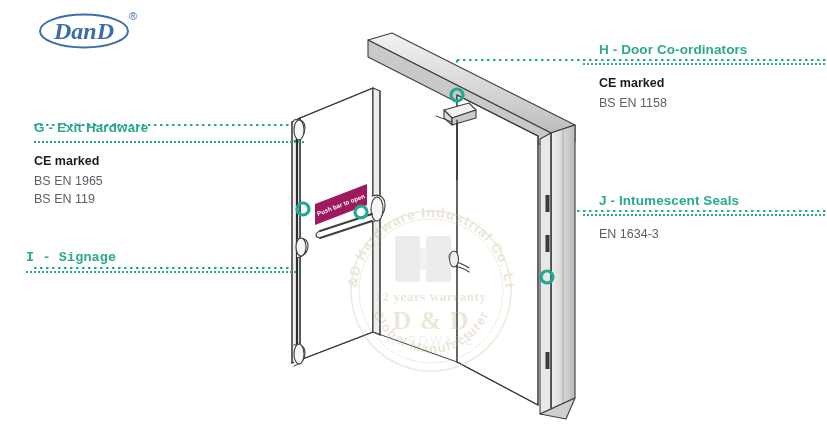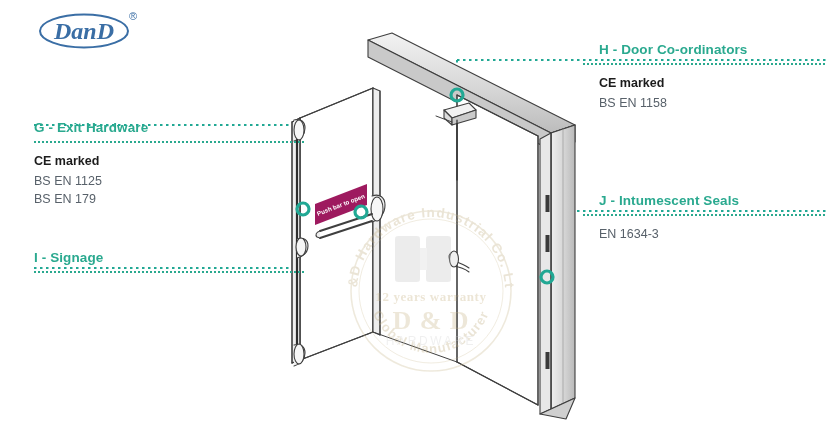--- a/index.html
+++ b/index.html
@@ -262,26 +262,26 @@
     <text x="93" y="103" text-anchor="middle" font-family="'Liberation Serif', serif" font-size="13" font-weight="bold" fill="#c2ab78" letter-spacing="0.6">12 years warranty</text>
     <text x="93" y="131" text-anchor="middle" font-family="'Liberation Serif', serif" font-size="26" font-weight="bold" fill="#c7b383" letter-spacing="1">D &amp; D</text>
     <text x="93" y="147" text-anchor="middle" font-family="'Liberation Sans', sans-serif" font-size="12" fill="#cdcdcd" letter-spacing="2.6">HARDWARE</text>
   </svg>
 
   <div class="callout left" style="left:14px; top:120px;">
     <div class="callout-title">G - Exit Hardware</div>
     <div class="callout-rule"></div>
     <div class="callout-body">
       <span class="ce">CE marked</span>
-      <span class="std">BS EN 1125</span>
-      <span class="std">BS EN 179</span>
+      <span class="std">BS EN 1965</span>
+      <span class="std">BS EN 119</span>
     </div>
   </div>
 
-  <div class="callout left" style="left:14px; top:250px;">
+  <div class="callout left" style="left:6px; top:250px;font-family:Liberation Mono, monospace;">
     <div class="callout-title">I - Signage</div>
     <div class="callout-rule"></div>
   </div>
 
   <div class="callout right" style="left:563px; top:42px;">
     <div class="callout-title">H - Door Co-ordinators</div>
     <div class="callout-rule"></div>
     <div class="callout-body">
       <span class="ce">CE marked</span>
       <span class="std">BS EN 1158</span>

